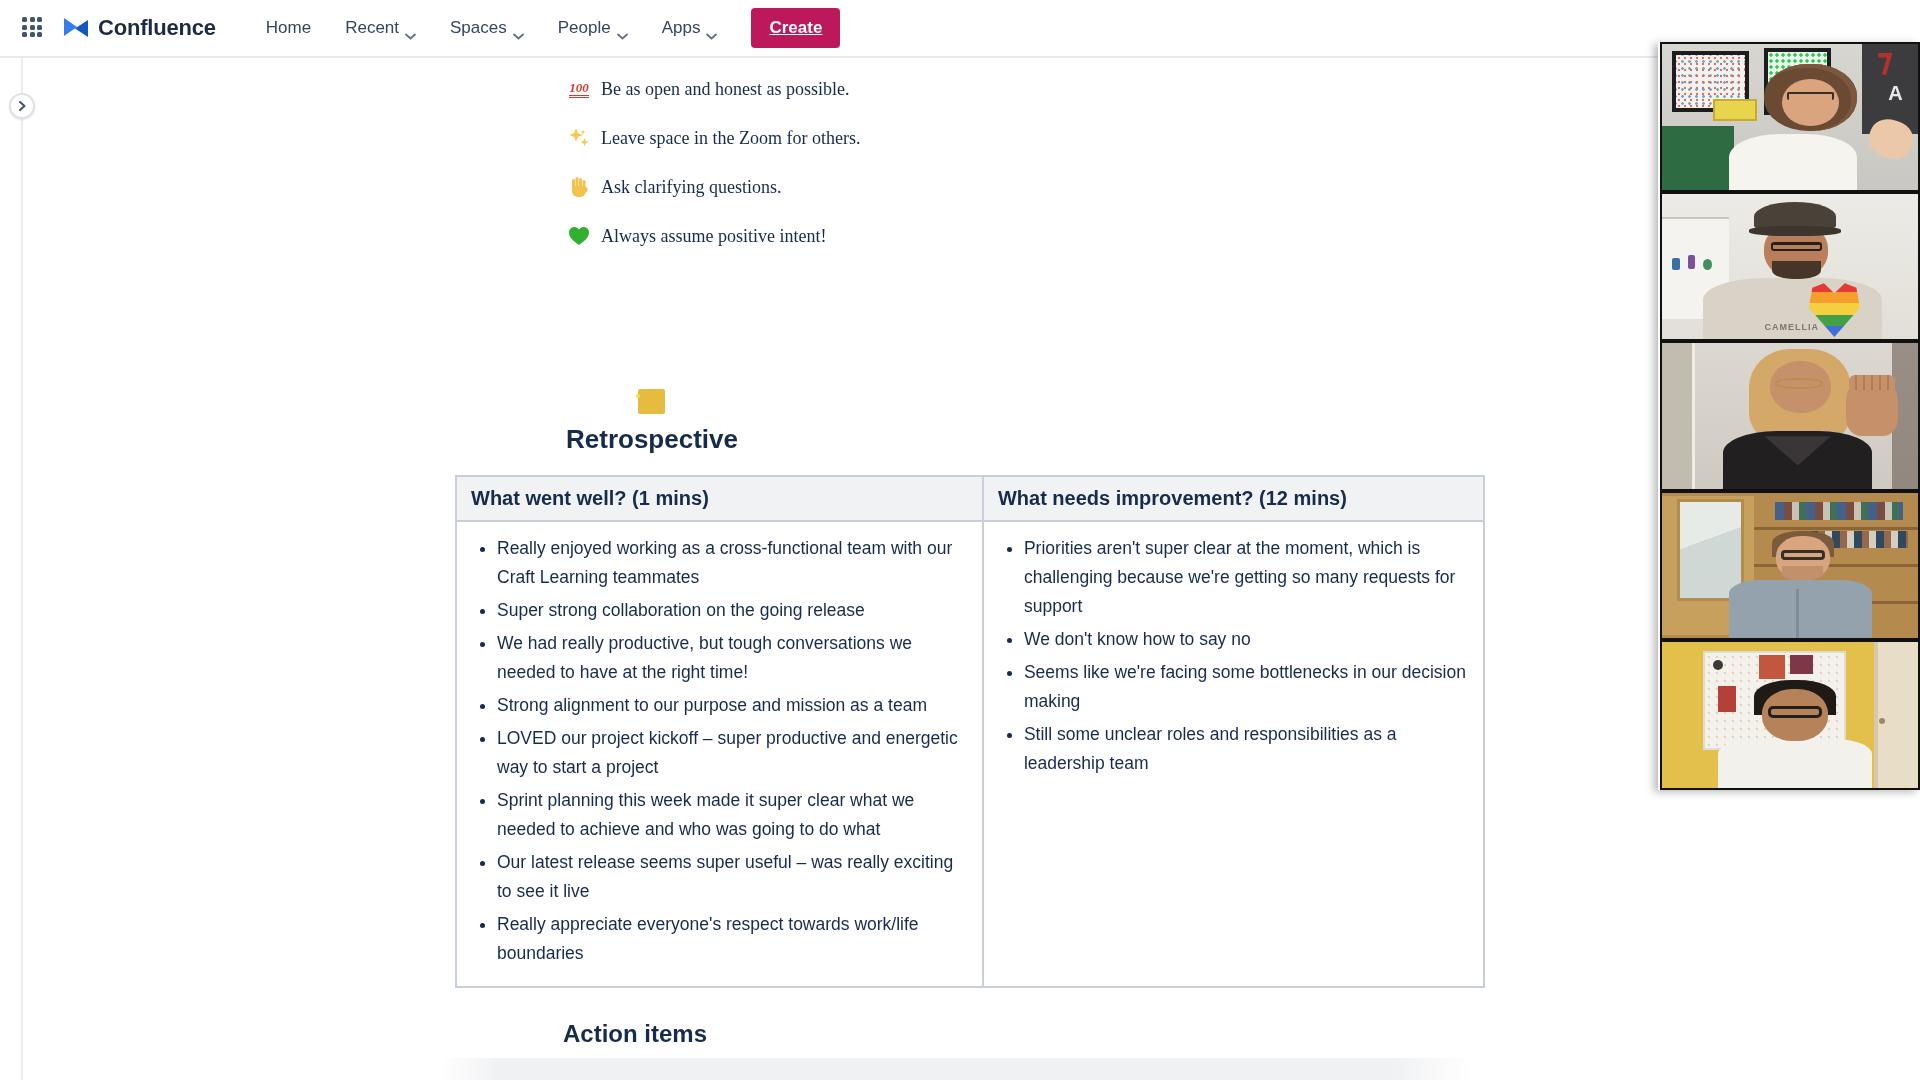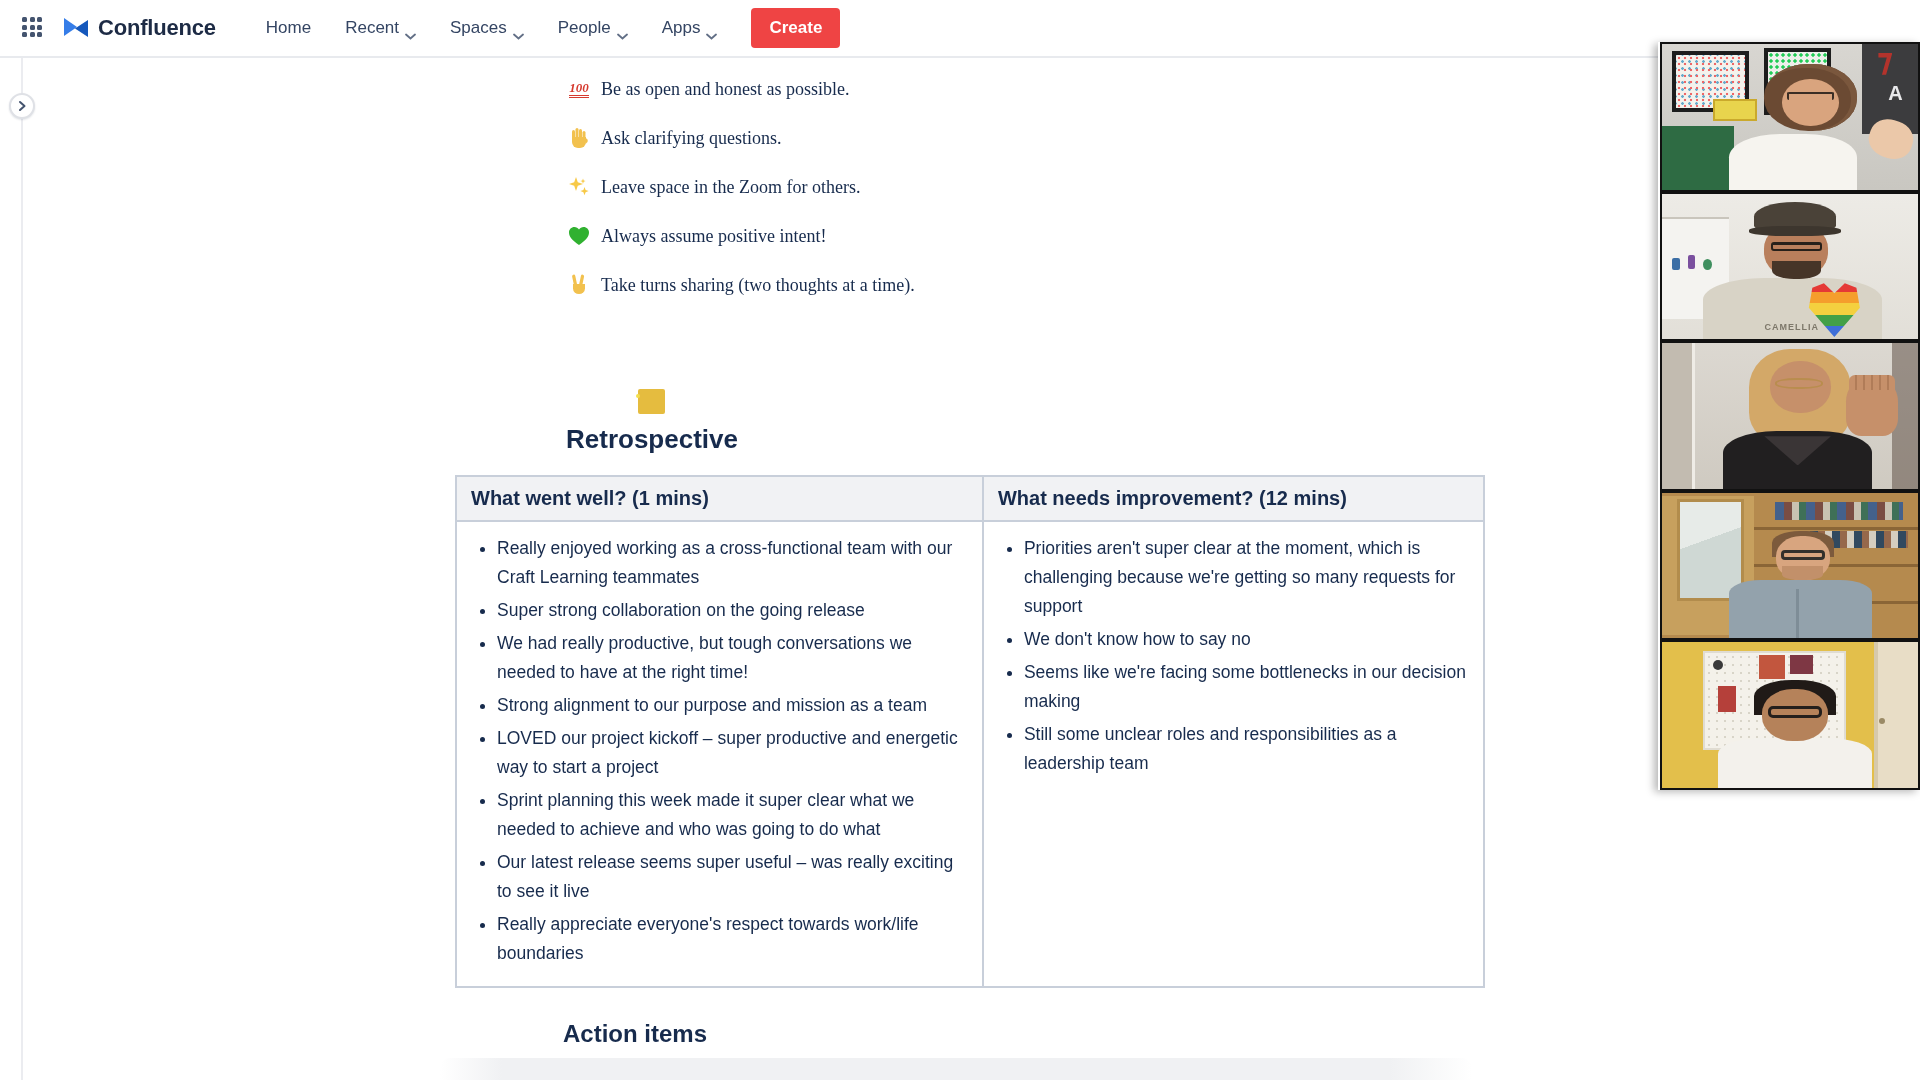--- a/index.html
+++ b/index.html
@@ -20,22 +20,22 @@
   .appgrid { width:22px; height:22px; margin-left:22px; display:grid;
     grid-template-columns:repeat(3,5px); grid-template-rows:repeat(3,5px); gap:2.5px; cursor:pointer;}
   .appgrid i { background:#44546F; border-radius:1.5px; }
   .logo { display:flex; align-items:center; margin-left:18px; cursor:pointer; }
   .logo svg { display:block; }
   .logo .wordmark { font-size:22px; font-weight:700; color:#1D2B45; margin-left:8px; letter-spacing:-0.2px; }
   .navitems { display:flex; align-items:center; margin-left:38px; gap:10px; }
   .navitem { display:flex; align-items:center; gap:6px; padding:8px 12px; border-radius:4px;
     font-size:17px; font-weight:500; color:#344563; cursor:pointer; }
   .chev { width:11px; height:7px; display:inline-block; }
-  .create-btn { margin-left:22px; background:#ef4444; color:#fff; border:none; border-radius:4px;
-    font-family:"Liberation Sans",sans-serif; font-size:17px; font-weight:600; padding:10px 18px; cursor:pointer; }
+  .create-btn { margin-left:22px; background:#be185d; color:#fff; border:none; border-radius:4px;
+    font-family:"Liberation Sans",sans-serif; font-size:17px; font-weight:600; padding:10px 18px; cursor:pointer;text-decoration:underline; }
   .nav-right { position:absolute; right:18px; top:0; height:58px; display:flex; align-items:center; gap:18px; }
   .searchbox { width:214px; height:33px; border:2px solid #8993A4; border-radius:7px;
     display:flex; align-items:center; padding:0 10px; background:#fff; }
   .searchbox input { border:none; outline:none; font-family:"Liberation Sans",sans-serif;
     font-size:16px; color:#344563; width:160px; margin-left:8px; background:transparent; }
   .searchbox input::placeholder { color:#626F86; }
   .bell { width:26px; height:26px; transform:rotate(-18deg); cursor:pointer; }
   .helpcircle { width:32px; height:32px; border-radius:50%; background:#44546F; color:#fff;
     font-size:18px; font-weight:700; display:flex; align-items:center; justify-content:center; cursor:pointer; }
   .avatar { width:38px; height:38px; border-radius:50%; background:#cfe0ee; position:relative;
@@ -241,65 +241,53 @@
 <main class="content">
 
   <div class="rules">
     <div class="rule">
       <span class="ricon">
           <span class="i-100">100</span>
         </span>
       <span>Be as open and honest as possible.</span>
     </div>
     <div class="rule">
+      <span class="ricon i-spark">
+        <svg width="22" height="22" viewBox="0 0 22 22">
+            <g fill="#F7C948">
+              <path d="M8 1 l1.8 5.2 L15 8 l-5.2 1.8 L8 15 l-1.8-5.2 L1 8 l5.2-1.8 z"></path>
+              <path d="M16.5 11 l1.1 3 3 1.1 -3 1.1 -1.1 3 -1.1-3 -3-1.1 3-1.1 z"></path>
+              <path d="M15 2.5 l.7 1.9 1.9.7 -1.9.7 -.7 1.9 -.7-1.9 -1.9-.7 1.9-.7 z"></path>
+            </g>
+          </svg>
+      </span>
+      <span>Leave space in the Zoom for others.</span>
+    </div>
+    <div class="rule">
       <span class="ricon i-hand">
         <svg width="20" height="22" viewBox="0 0 20 22">
             <g fill="#F2C14E">
               <rect x="3" y="3" width="3" height="10" rx="1.5"></rect>
               <rect x="6.5" y="1" width="3" height="12" rx="1.5"></rect>
               <rect x="10" y="2" width="3" height="11" rx="1.5"></rect>
               <rect x="13.5" y="4" width="3" height="9" rx="1.5"></rect>
               <path d="M3 10 h14 v5 a6 6 0 0 1 -6 6 h-2 a6 6 0 0 1 -6 -6 z"></path>
               <path d="M16.5 11 q3 1 2 4 l-2 2 z"></path>
             </g>
           </svg>
       </span>
       <span>Ask clarifying questions.</span>
     </div>
     <div class="rule">
-      <span class="ricon i-spark">
-        <svg width="22" height="22" viewBox="0 0 22 22">
-            <g fill="#F7C948">
-              <path d="M8 1 l1.8 5.2 L15 8 l-5.2 1.8 L8 15 l-1.8-5.2 L1 8 l5.2-1.8 z"></path>
-              <path d="M16.5 11 l1.1 3 3 1.1 -3 1.1 -1.1 3 -1.1-3 -3-1.1 3-1.1 z"></path>
-              <path d="M15 2.5 l.7 1.9 1.9.7 -1.9.7 -.7 1.9 -.7-1.9 -1.9-.7 1.9-.7 z"></path>
-            </g>
-          </svg>
-      </span>
-      <span>Leave space in the Zoom for others.</span>
-    </div>
-    <div class="rule">
       <span class="ricon i-heart">
         <svg width="22" height="20" viewBox="0 0 22 20">
             <path d="M11 19 C4 14 1 10.5 1 6.5 C1 3.4 3.4 1 6.4 1 C8.3 1 10 2 11 3.6 C12 2 13.7 1 15.6 1 C18.6 1 21 3.4 21 6.5 C21 10.5 18 14 11 19 z" fill="#30B130"></path>
           </svg>
       </span>
       <span>Always assume positive intent!</span>
-    </div>
-    <div class="rule">
-      <span class="ricon i-vict">
-        <svg width="20" height="22" viewBox="0 0 20 22">
-            <g fill="#F2C14E">
-              <rect x="4" y="0.5" width="3.2" height="12" rx="1.6" transform="rotate(-12 5.6 6.5)"></rect>
-              <rect x="11" y="0.5" width="3.2" height="12" rx="1.6" transform="rotate(12 12.6 6.5)"></rect>
-              <path d="M4 10 h12 v4.5 a6 5.5 0 0 1 -6 5.5 a6 5.5 0 0 1 -6 -5.5 z"></path>
-            </g>
-          </svg>
-      </span>
-      <span>Take turns sharing (two thoughts at a time).</span>
     </div>
   </div>
 
   <h1 class="retro-heading">
     <span class="i-frame"><span class="pic"><span class="sun"></span></span></span>
     <span>Retrospective</span>
   </h1>
 
   <table class="retro-table">
     <thead>

